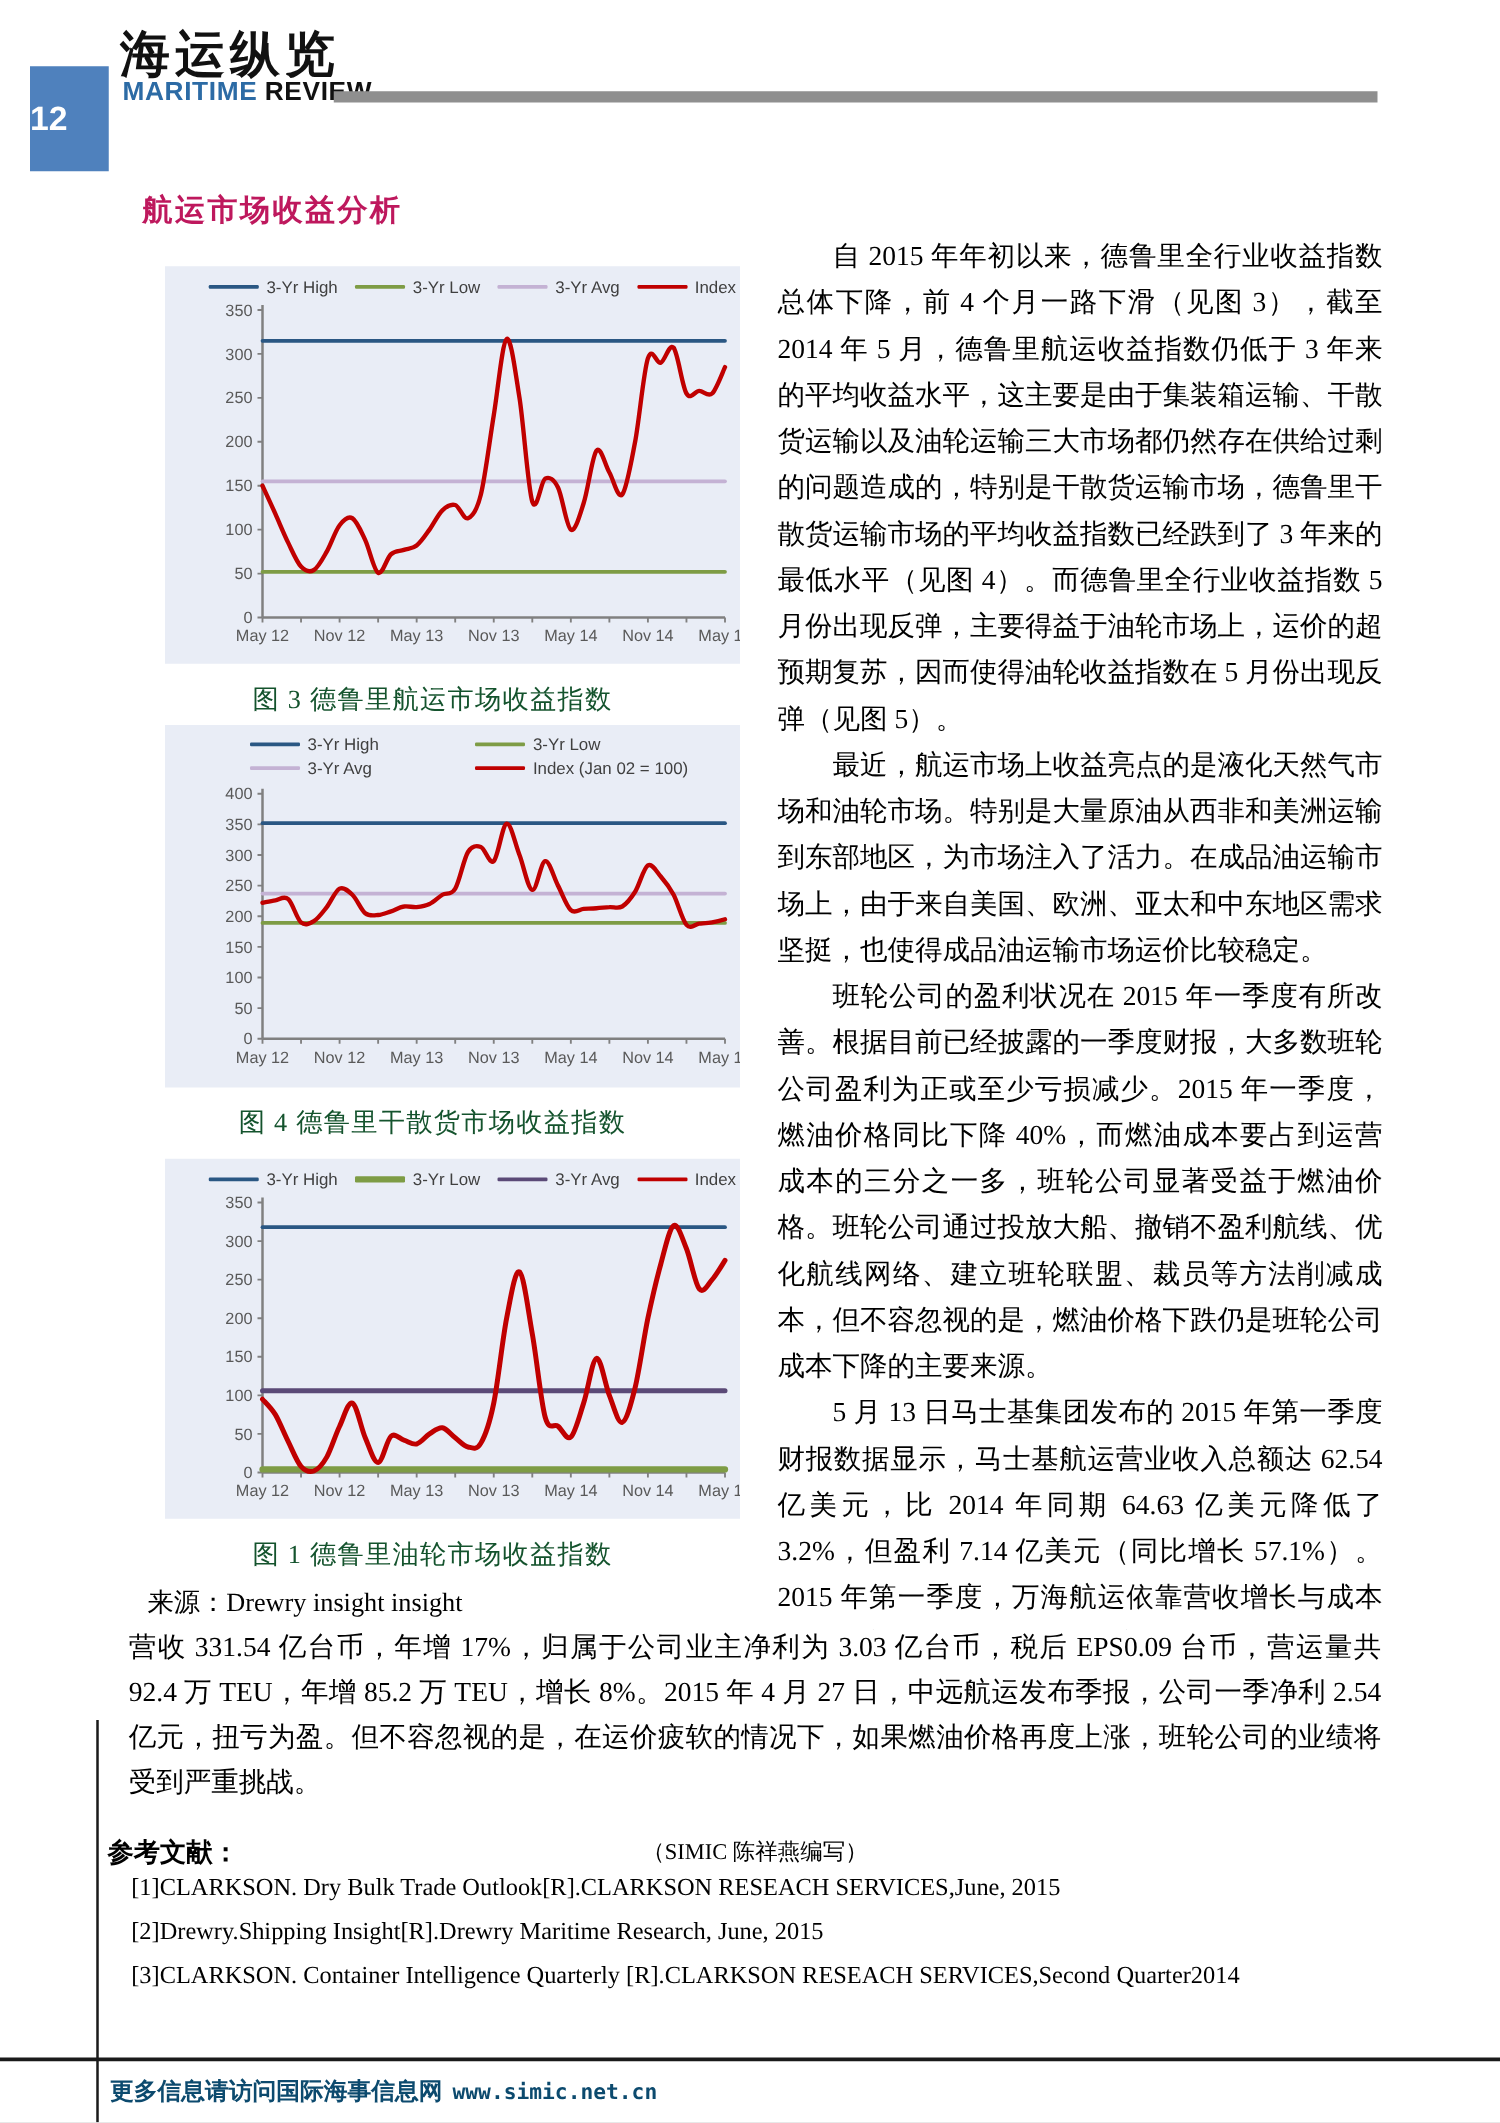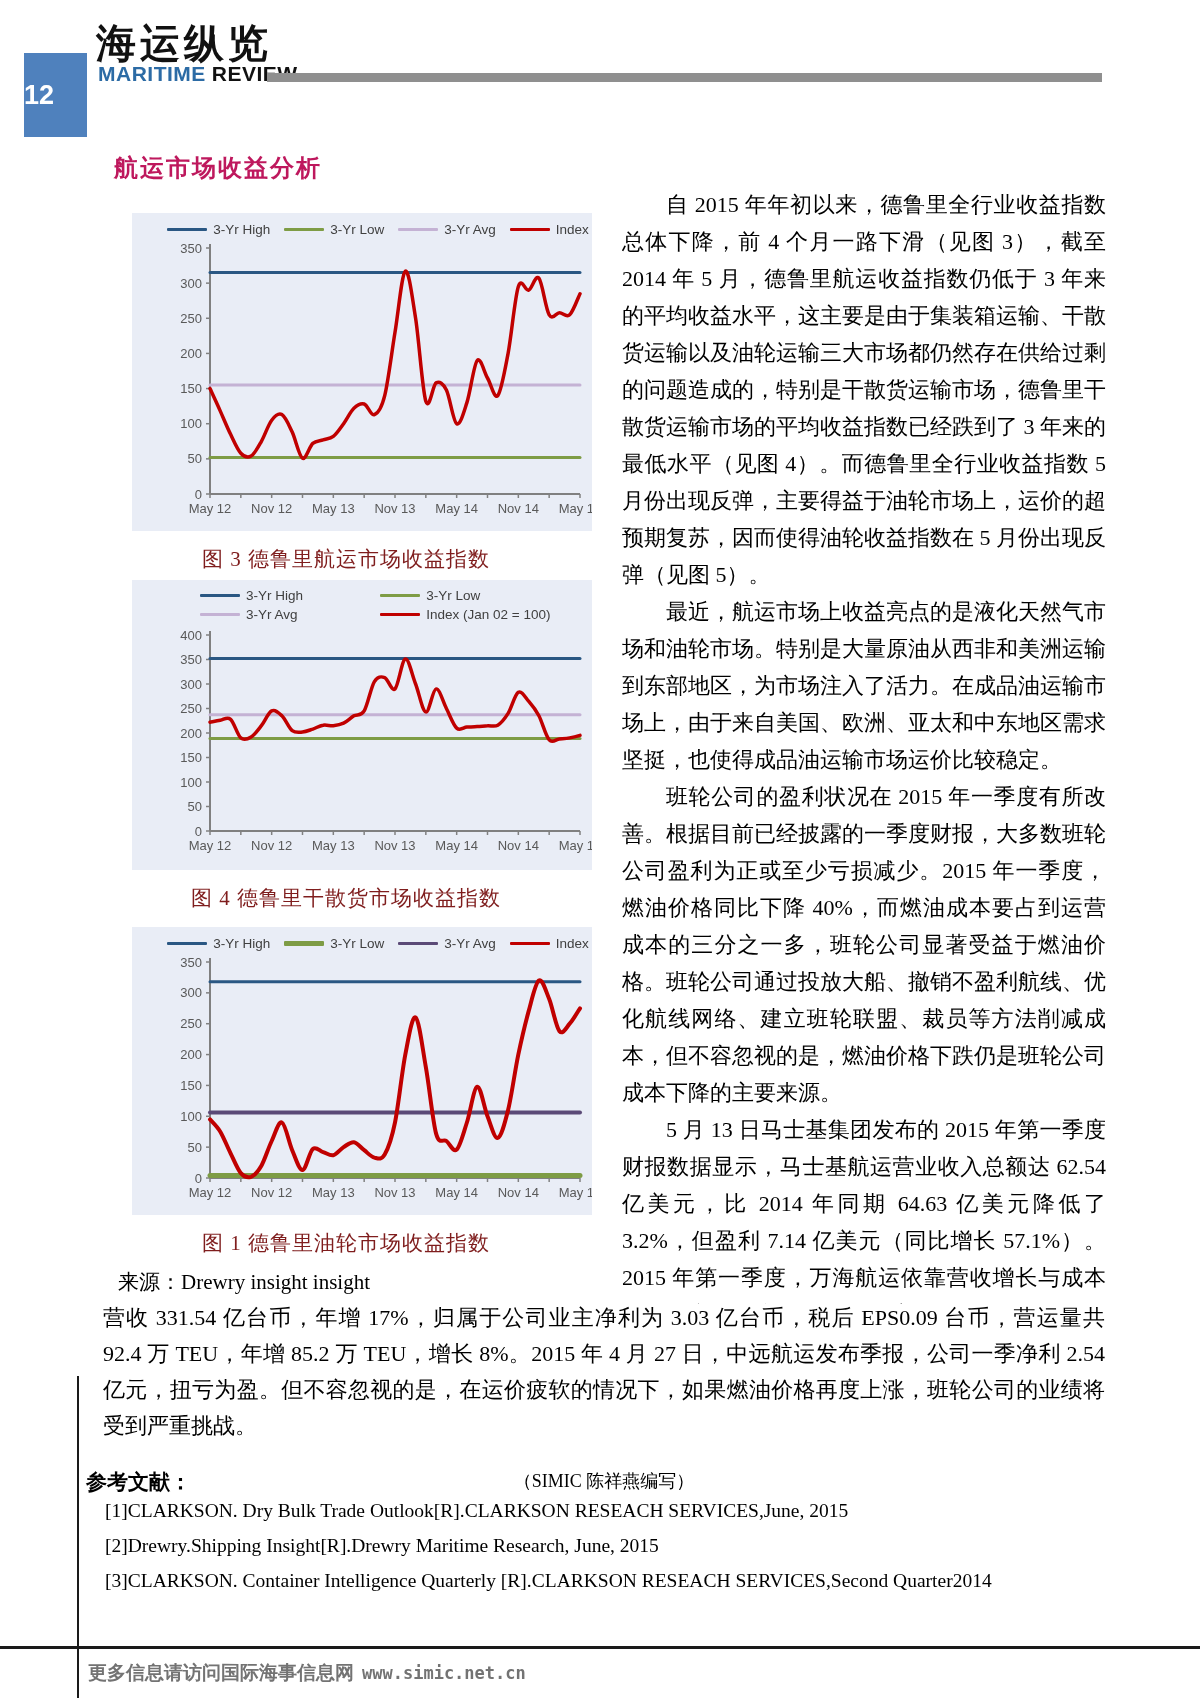--- a/index.html
+++ b/index.html
@@ -23,40 +23,40 @@
   .chart-block{position:absolute;left:132px;width:428px;margin:0;}
   .chart-box{width:428px;background:#E9EDF6;display:flex;flex-direction:column;padding-left:32px;}
   .cb1{height:318px;} .cb2{height:290px;} .cb3{height:288px;}
   .blk1{top:213px;} .blk2{top:580px;} .blk3{top:927px;}
   .legend{display:flex;justify-content:center;align-items:center;gap:14px;padding-top:9px;
           font:13.5px "Liberation Sans",sans-serif;color:#404040;flex:0 0 auto;}
   .legend.two-col{display:grid;grid-template-columns:46% 54%;justify-content:start;gap:4px 0;
                   padding-left:36px;padding-top:8px;}
   .lg-item{display:flex;align-items:center;gap:6px;white-space:nowrap;}
   .lg-line{display:inline-block;width:40px;border-radius:1px;}
-  .chart-caption{text-align:center;font:21px "Liberation Serif","DejaVu Serif",serif;color:#7f1d1d;
+  .chart-caption{text-align:center;font:21px "Liberation Serif","DejaVu Serif",serif;color:#14532d;
                  margin-top:14px;letter-spacing:1px;}
   .source-line{position:absolute;left:118px;top:1268px;font:21px "Liberation Serif","DejaVu Serif",serif;}
 
   
   .right-col{position:absolute;left:622px;top:186px;width:484px;height:1118px;overflow:hidden;
              font-size:22px;line-height:37px;text-align:justify;}
   .right-col p{margin:0;text-indent:2em;}
 
   
   .bottom-text{position:absolute;left:103px;top:1300px;width:1002px;font-size:22px;line-height:36px;text-align:justify;}
   .byline{position:absolute;left:103px;top:1469px;width:1002px;text-align:center;font-size:18px;}
   .ref-heading{position:absolute;left:86px;top:1468px;font:bold 21px "Liberation Sans",sans-serif;}
   .ref-list{position:absolute;left:105px;top:1500px;width:1000px;font-size:19.5px;}
   .ref-item{margin-bottom:13px;white-space:nowrap;}
 
   
   .v-rule{position:absolute;left:77px;top:1376px;width:2px;height:322px;background:#1a1a1a;}
   .h-rule{position:absolute;left:0;top:1646px;width:1200px;height:3px;background:#1a1a1a;}
-  .footer-line{position:absolute;left:88px;top:1660px;font:bold 19px "Liberation Sans",sans-serif;color:#737373;}
+  .footer-line{position:absolute;left:88px;top:1660px;font:bold 19px "Liberation Sans",sans-serif;color:#0c4a6e;}
   .footer-line .url{font:17px "DejaVu Sans Mono","Liberation Mono",monospace;font-weight:bold;margin-left:8px;}
 
   svg{display:block;flex:1 1 auto;}
 </style>
 </head>
 <body>
 
 <div class="page">
 
   <div class="pagenum-box">

